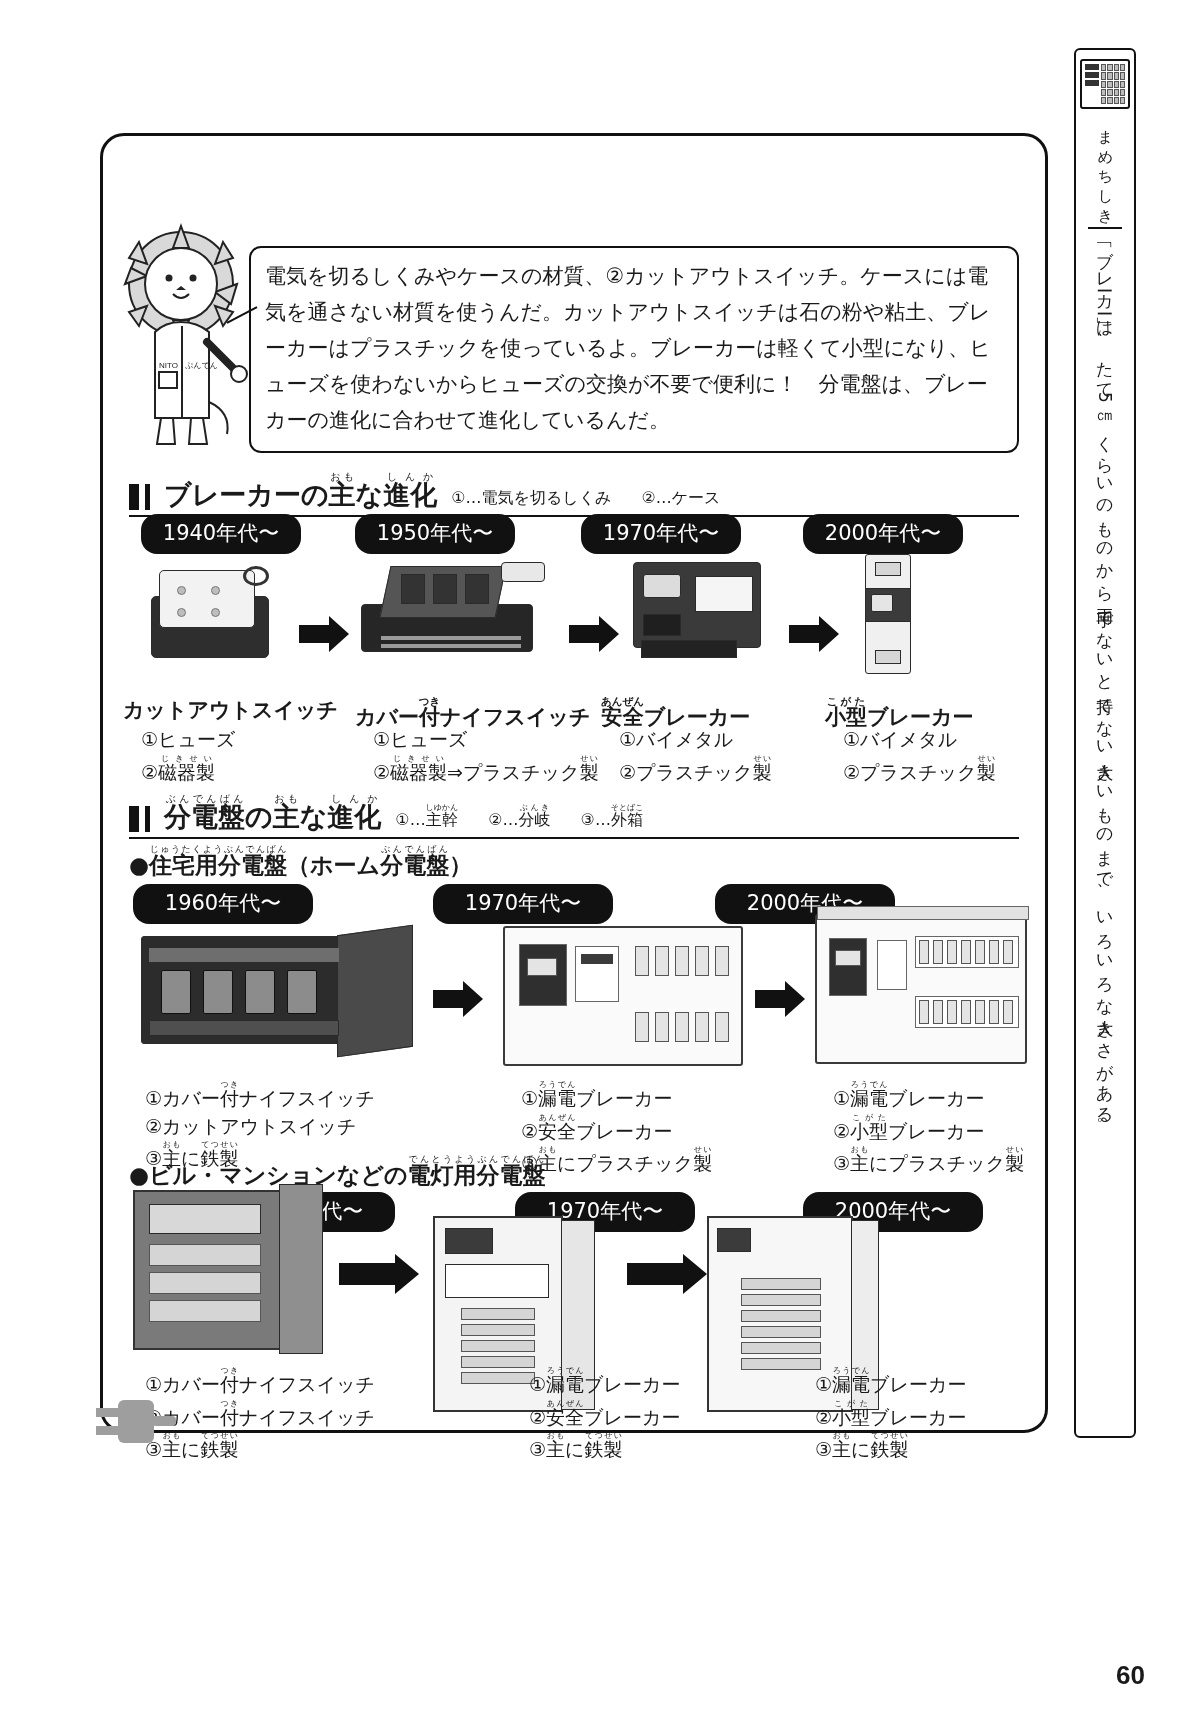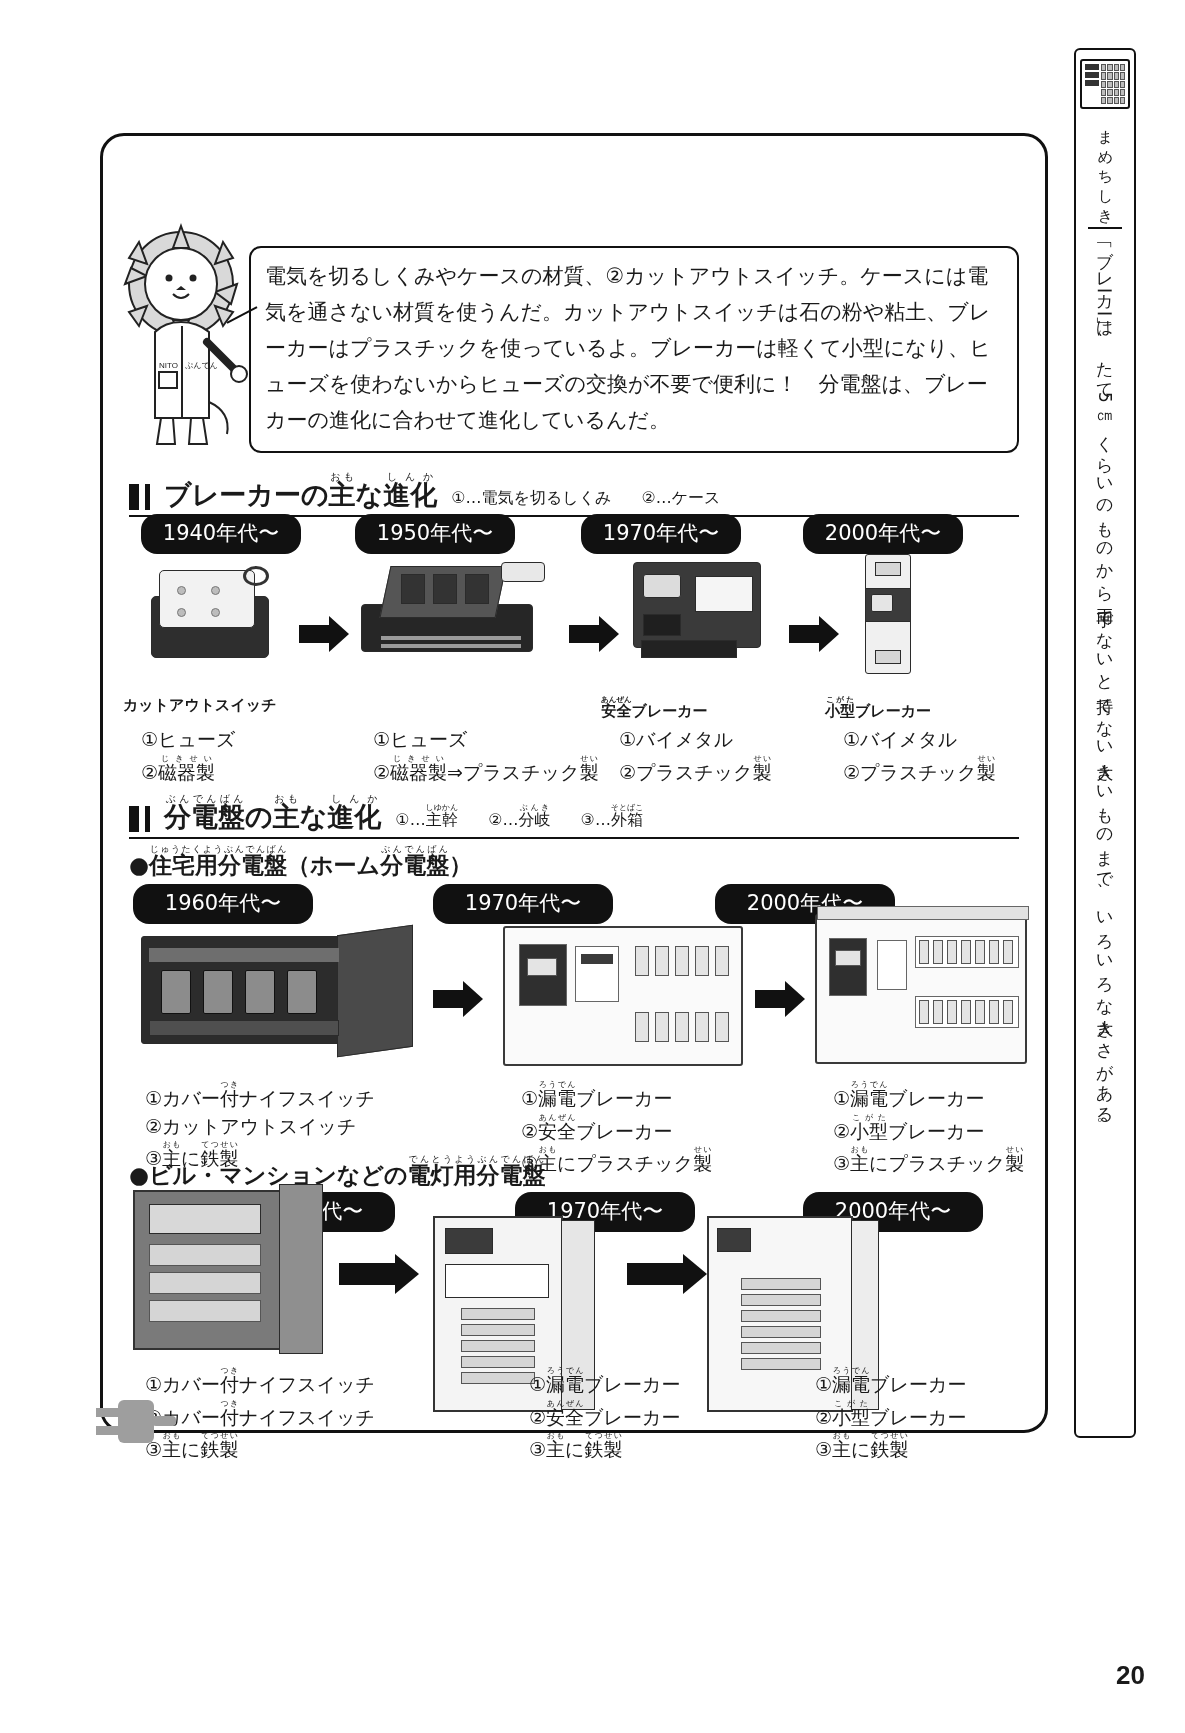--- a/index.html
+++ b/index.html
@@ -118,21 +118,21 @@
   .arrow { position:absolute; }
   .arrow .shaft { position:absolute; left:0; top:9px; width:32px; height:18px; background:#111; }
   .arrow .head {
     position:absolute; left:30px; top:0; width:0; height:0;
     border-top:18px solid transparent; border-bottom:18px solid transparent;
     border-left:20px solid #111;
   }
 
   
   .cap-title {
-    position:absolute; font-size:15px; font-weight:bold;
+    position:absolute; font-size:21px; font-weight:bold;
     font-family:"DejaVu Sans", sans-serif; white-space:nowrap;
   }
   .cap-list {
     position:absolute; font-size:19px; line-height:1.45;
     font-family:"DejaVu Sans", sans-serif; white-space:nowrap;margin-left:18px;
   }
   .cap-list ruby rt { font-size:8px; }
   .cap-list div { white-space:nowrap; }
 
   .sub-head {
@@ -338,20 +338,21 @@
     <div class="dv-body" style="left:10px; top:8px; width:26px; height:14px; background:#d6d6d6;"></div>
     <div class="dv-body" style="left:10px; top:96px; width:26px; height:14px; background:#d6d6d6;"></div>
   </div>
 
   <div class="cap-title" style="left:20px; top:560px;">カットアウトスイッチ</div>
   <div class="cap-list" style="left:20px; top:590px;">
     <div>①ヒューズ</div>
     <div>②<ruby>磁器製<rt>じきせい</rt></ruby></div>
   </div>
 
+  <div class="cap-title" style="left:252px; top:560px;">カバー<ruby>付<rt>つき</rt></ruby>ナイフスイッチ</div>
   <div class="cap-list" style="left:252px; top:590px;">
     <div>①ヒューズ</div>
     <div>②<ruby>磁器製<rt>じきせい</rt></ruby>⇒プラスチック<ruby>製<rt>せい</rt></ruby></div>
   </div>
 
   <div class="cap-title" style="left:498px; top:560px;"><ruby>安全<rt>あんぜん</rt></ruby>ブレーカー</div>
   <div class="cap-list" style="left:498px; top:590px;">
     <div>①バイメタル</div>
     <div>②プラスチック<ruby>製<rt>せい</rt></ruby></div>
   </div>
@@ -531,13 +532,13 @@
 
 </div>
 
 <div id="plug-deco">
   <span class="prong p1"></span>
   <span class="prong p2"></span>
   <span class="body"></span>
   <span class="cord"></span>
 </div>
 
-<div id="page-number">20</div>
+<div id="page-number">60</div>
 
 </body></html>

